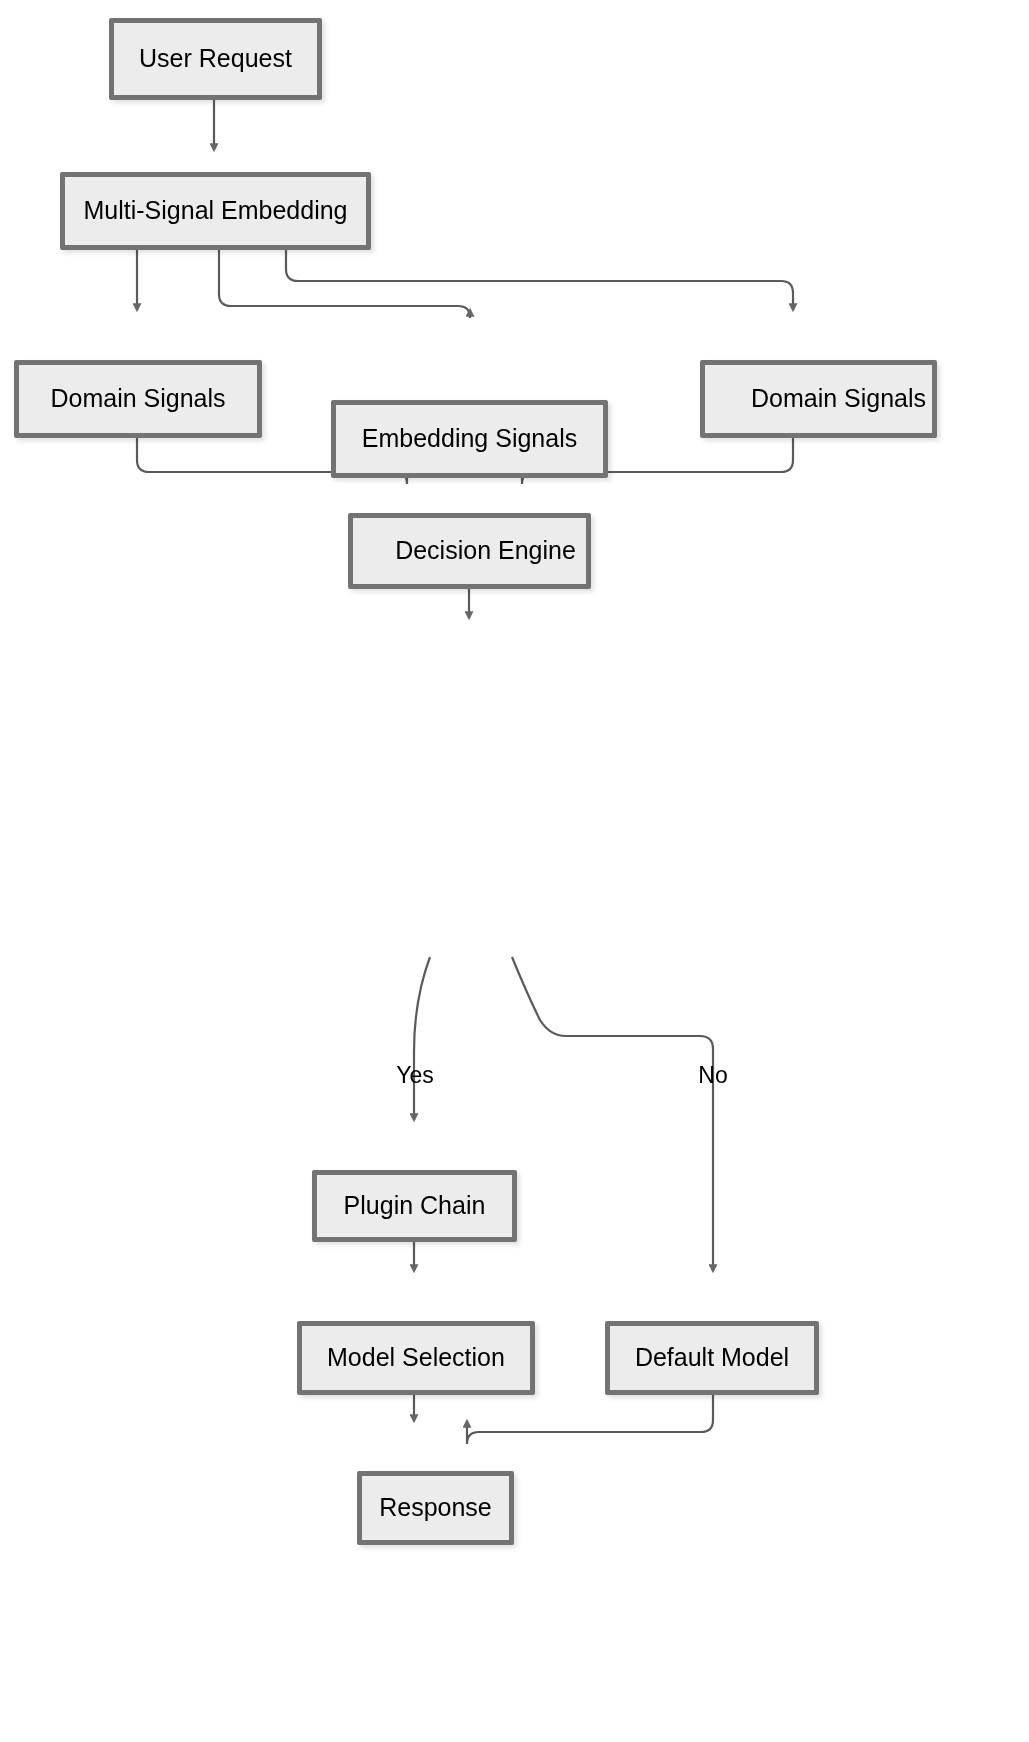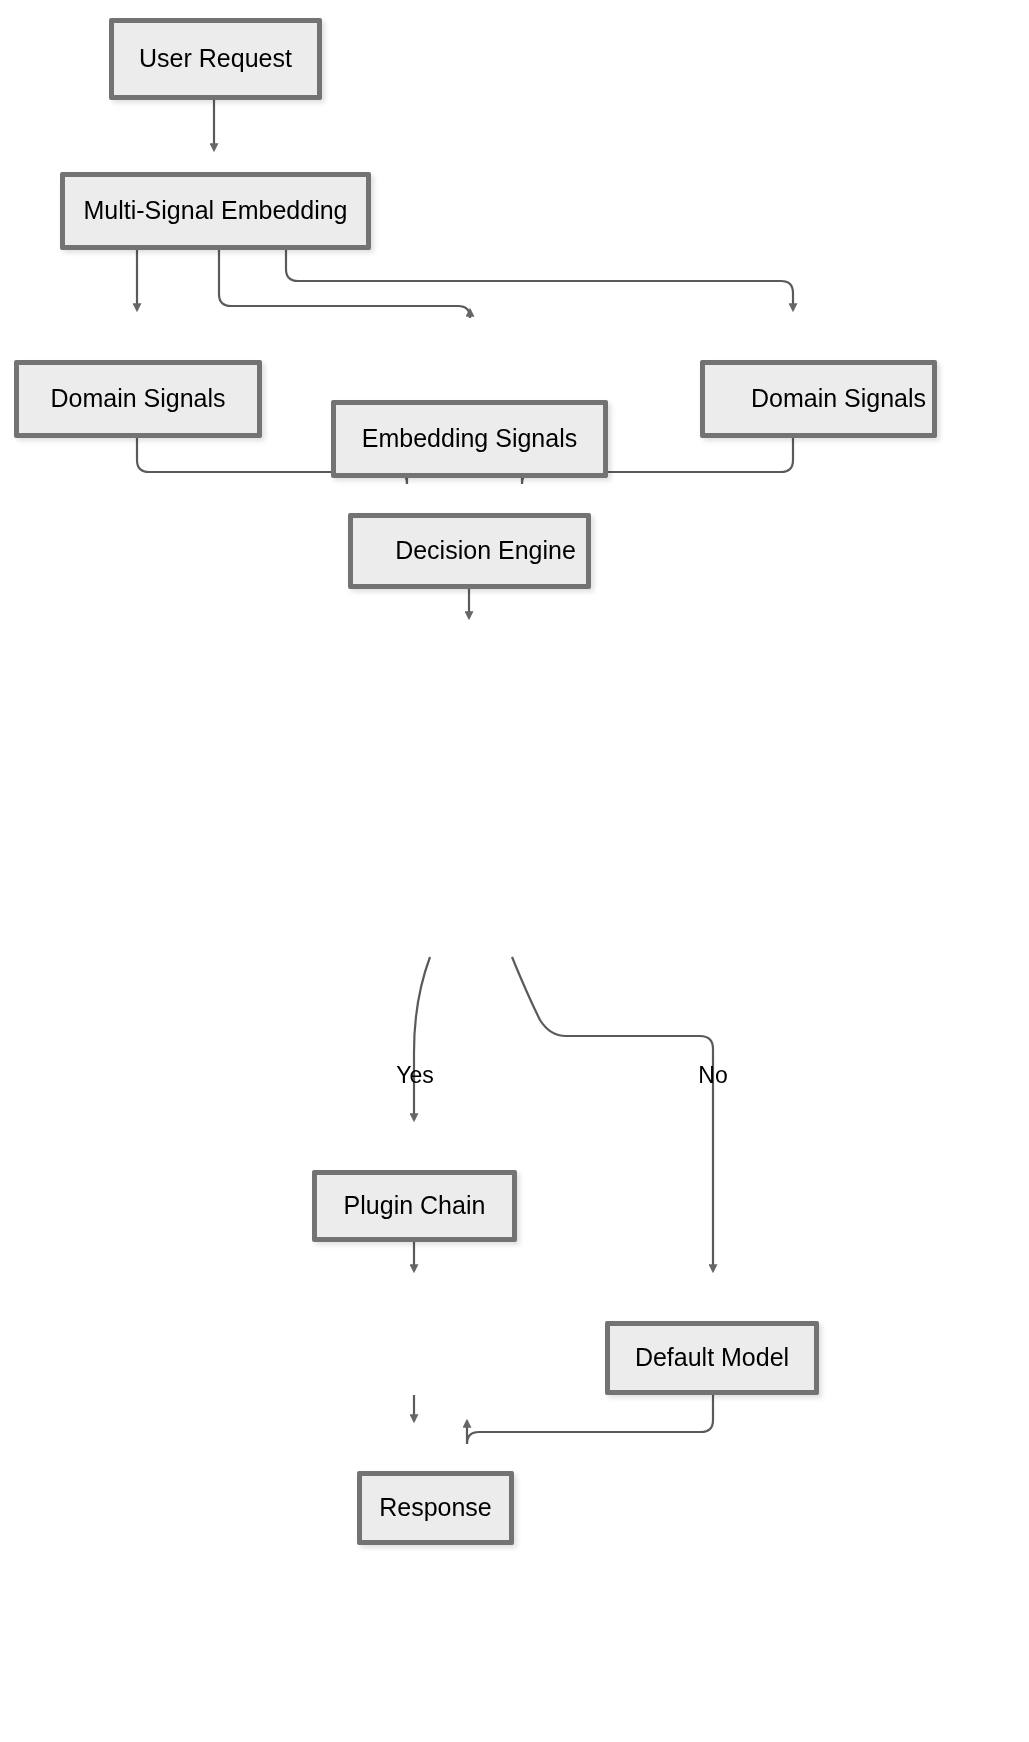--- a/index.html
+++ b/index.html
@@ -141,20 +141,23 @@
 
   <div class="node" style="left:348px; top:513px; width:243px; height:76px;padding-left:32px;">
     <span>Decision Engine</span>
   </div>
 
 
   <div class="node" style="left:312px; top:1170px; width:205px; height:72px;">
     <span>Plugin Chain</span>
   </div>
 
+  <div class="node" style="left:297px; top:1321px; width:238px; height:74px;">
+    <span>Model Selection</span>
+  </div>
 
   <div class="node" style="left:605px; top:1321px; width:214px; height:74px;">
     <span>Default Model</span>
   </div>
 
   <div class="node" style="left:357px; top:1471px; width:157px; height:74px;">
     <span>Response</span>
   </div>
 
   <div class="edge-label" style="left:415px; top:1075px;">Yes</div>

